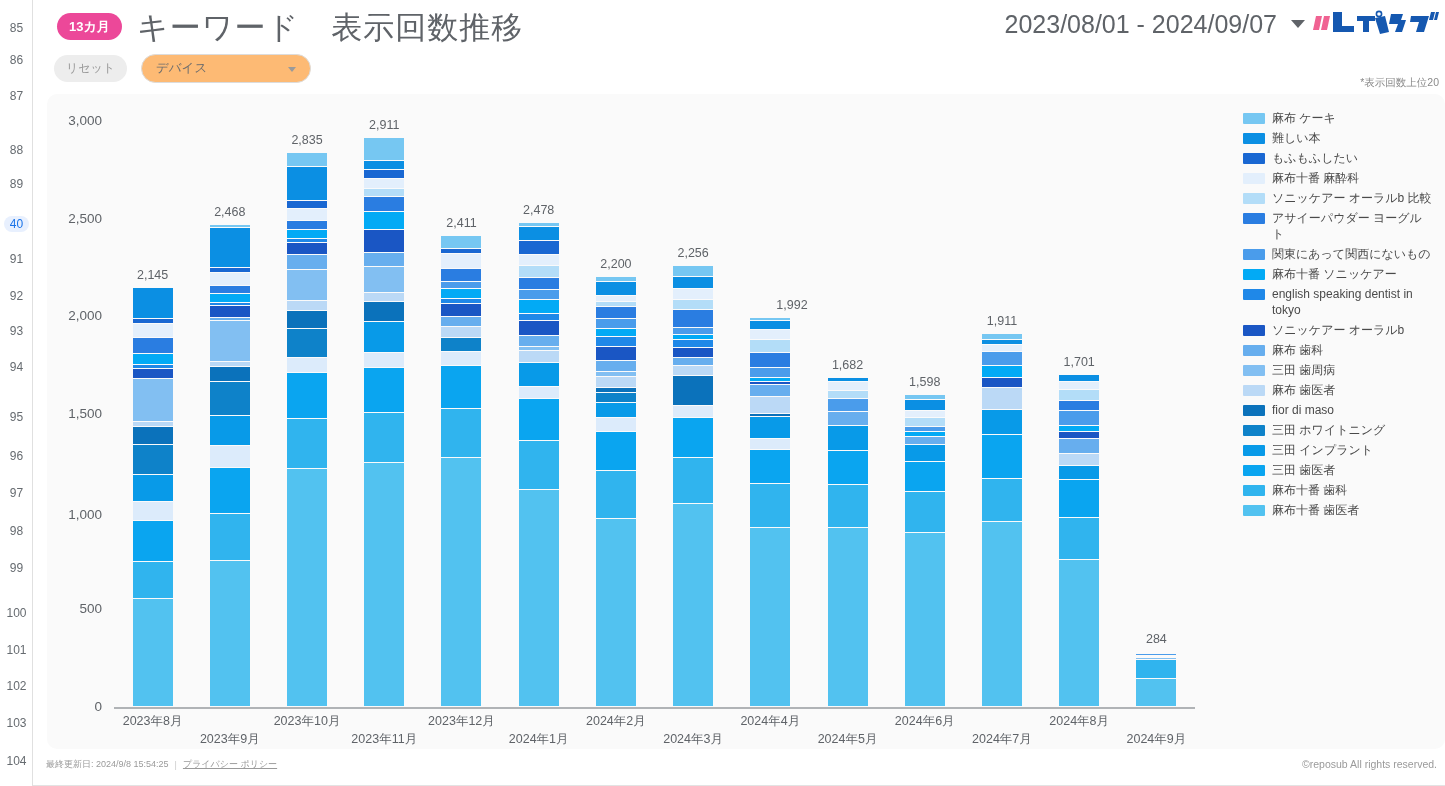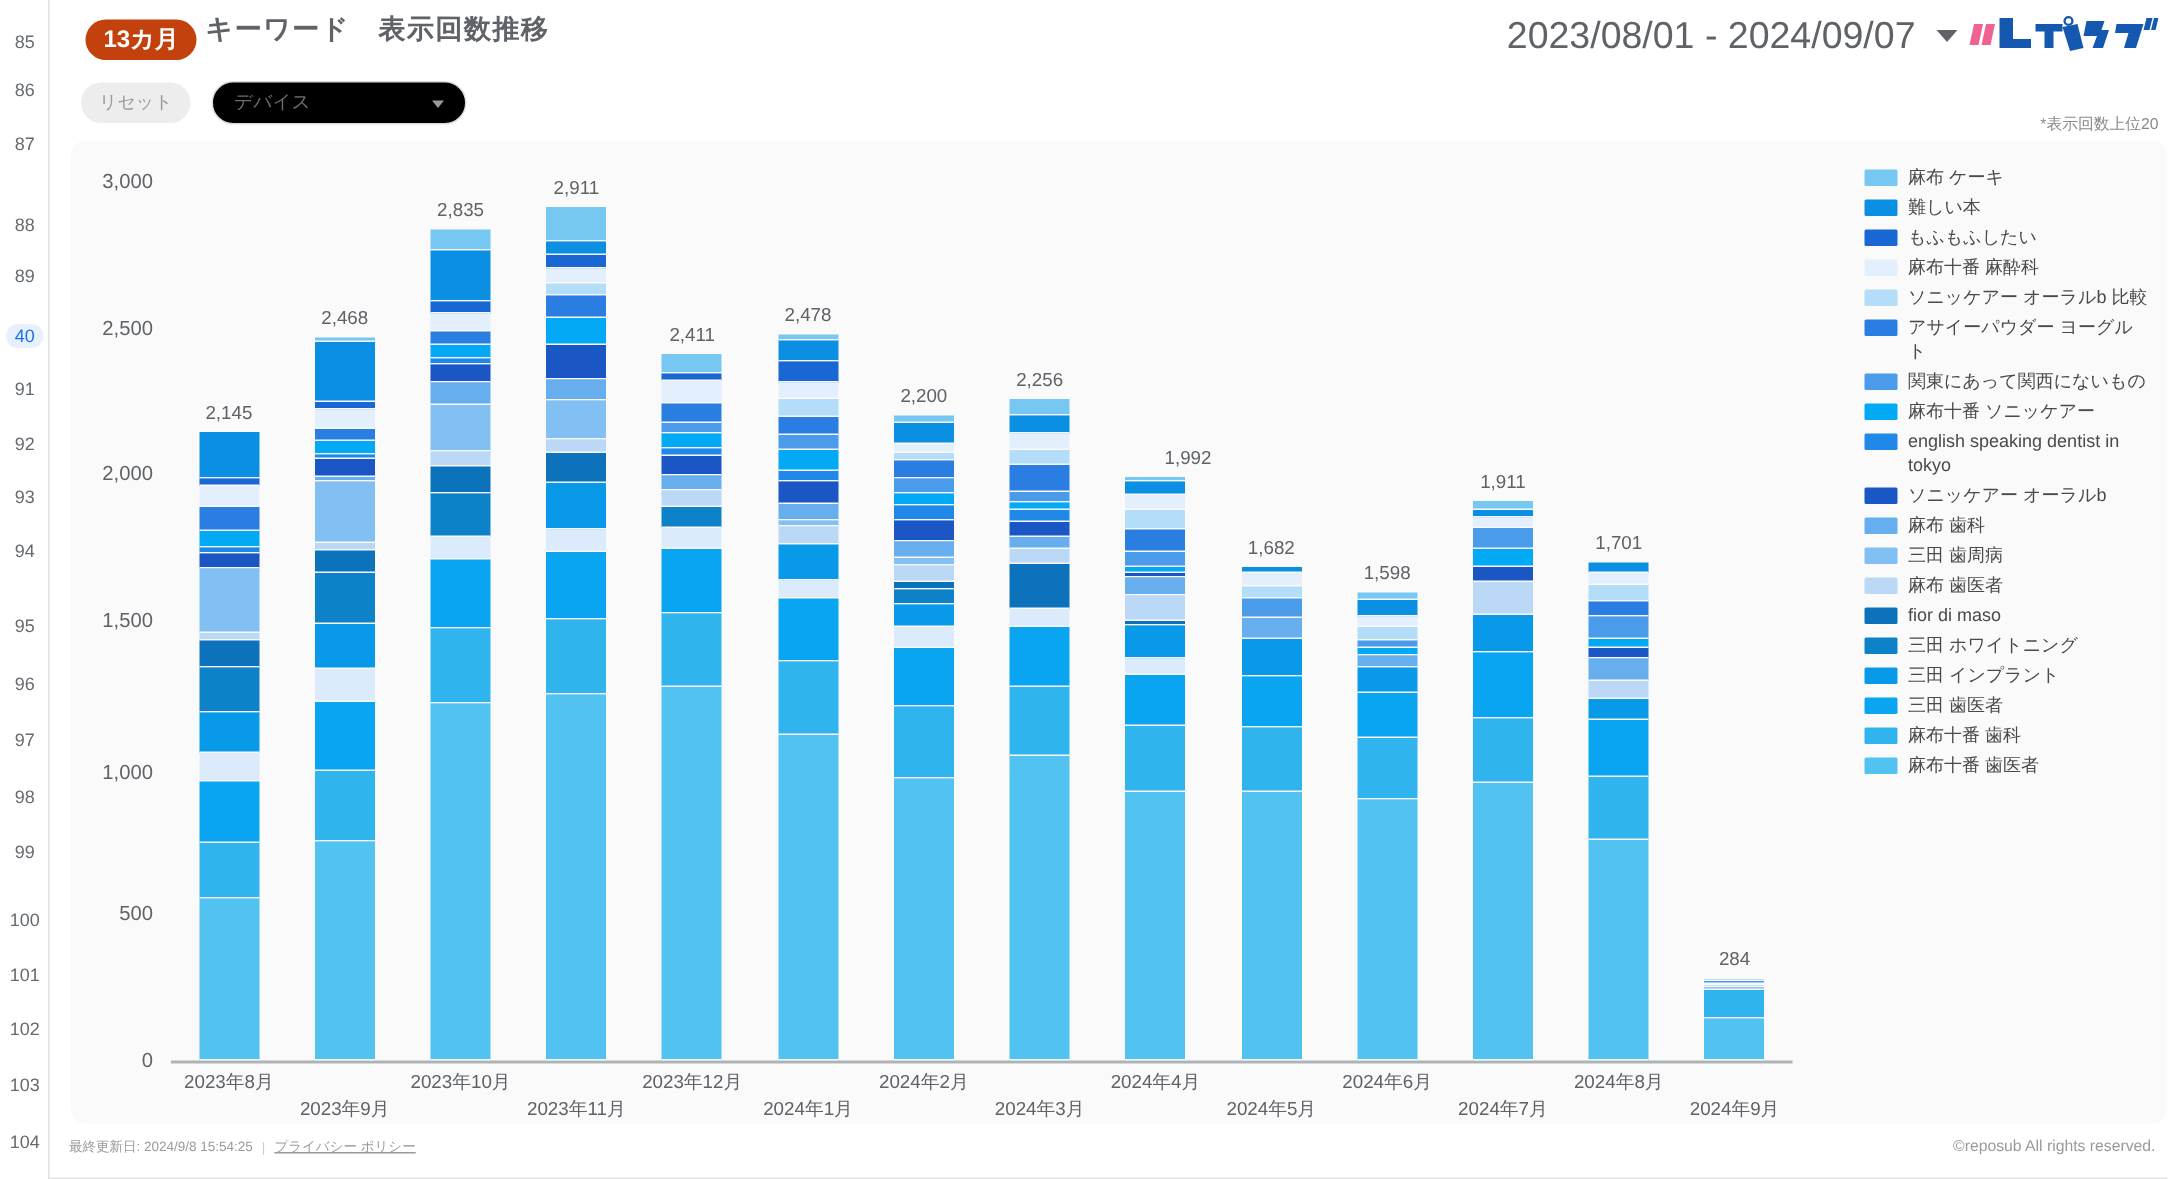--- a/index.html
+++ b/index.html
@@ -53,34 +53,34 @@
   }
 
   
   .hdr {
     position: absolute; left: 0; top: 0;
     width: 1411px; height: 52px;
   }
   .badge13 {
     position: absolute; left: 23px; top: 13px;
     height: 27px; min-width: 62px;
-    background: #c2410c;
+    background: #ec4899;
     color: #ffffff;
     border-radius: 14px;
-    font-size: 16px; font-weight: bold;
+    font-size: 13px; font-weight: bold;
     display: flex; align-items: center; justify-content: center;
     padding: 0 12px;
   }
   .page-title {
     position: absolute; left: 103px; top: 7px;
-    font-size: 18px;
+    font-size: 31px;
     color: #5f6368;
     letter-spacing: 1px;
     white-space: nowrap;
-    font-weight: bold;
+    font-weight: normal;
   }
   .daterange {
     position: absolute; right: 168px; top: 10px;
     font-size: 25px;
     color: #5f6368;
     white-space: nowrap;
     font-weight: normal;
   }
   .caret-hdr {
     position: absolute; right: 140px; top: 20px;
@@ -103,21 +103,21 @@
     border-radius: 14px;
     font-size: 12px;
     display: flex; align-items: center; justify-content: center;
     padding: 0 12px;
     border: none;
     cursor: pointer;
   }
   .device-select {
     position: absolute; left: 107px; top: 54px;
     width: 170px; height: 29px;
-    background: #000000;
+    background: #fdba74;
     border: 1px solid #dcdcdc;
     border-radius: 15px;
     font-size: 12.5px;
     color: #6d6d6d;
     display: flex; align-items: center;
     padding: 0 14px;
     cursor: pointer;
   }
   .device-select .caret {
     position: absolute; right: 14px; top: 12px;

